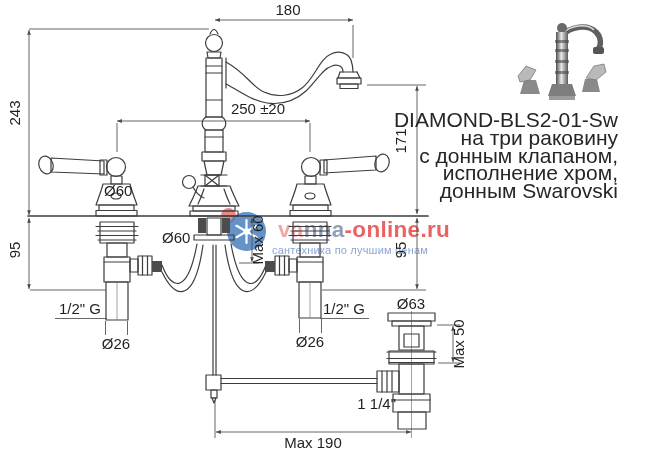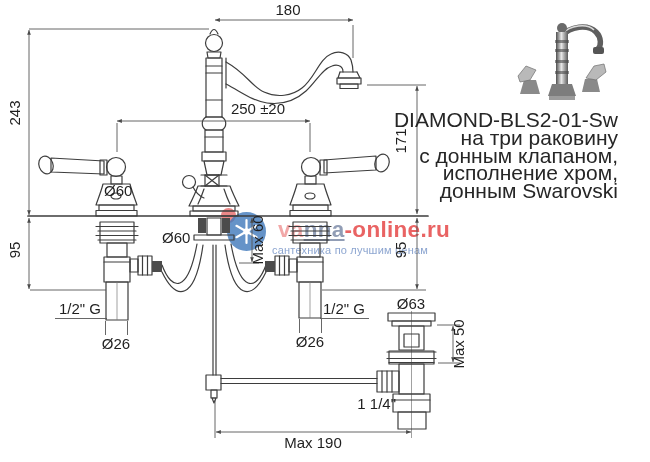--- a/index.html
+++ b/index.html
@@ -5,21 +5,21 @@
   html,body{margin:0;padding:0;background:#fff;}
   body{width:650px;height:462px;overflow:hidden;font-family:"Liberation Sans",sans-serif;}
   .stage{position:relative;width:650px;height:462px;background:#fff;}
 
   
   .wm{position:absolute;inset:0;z-index:1;}
   .wm-dot{position:absolute;left:221px;top:208px;width:15px;height:15px;border-radius:50%;background:#e25555;opacity:.7;}
   .wm-logo{position:absolute;left:227px;top:212px;width:39px;height:39px;border-radius:50%;background:#3f79bb;opacity:.8;display:flex;align-items:center;justify-content:center;}
   .wm-site{position:absolute;left:278px;top:217px;font-size:22.5px;font-weight:bold;letter-spacing:.3px;white-space:nowrap;}
   .wm-a{color:rgba(233,110,110,.6);}
-  .wm-b{color:rgba(72,92,132,.6);text-decoration:underline;}
+  .wm-b{color:rgba(72,92,132,.6);}
   .wm-c{color:rgba(229,72,72,.85);}
   .wm-tag{position:absolute;left:272px;top:244px;font-size:11px;letter-spacing:.2px;color:rgba(134,160,206,.95);white-space:nowrap;}
 
   
   .drawing{position:absolute;left:0;top:0;z-index:2;}
   .dr{stroke:#3d3d3d;stroke-width:1.2;fill:none;stroke-linejoin:round;stroke-linecap:round;}
   .drf{fill:#4c4c4c;stroke:none;}
   .thick{stroke-width:1.7;}
   .thin{stroke-width:.7;stroke:#787878;}
   .dl{stroke:#565656;stroke-width:.9;fill:none;}

